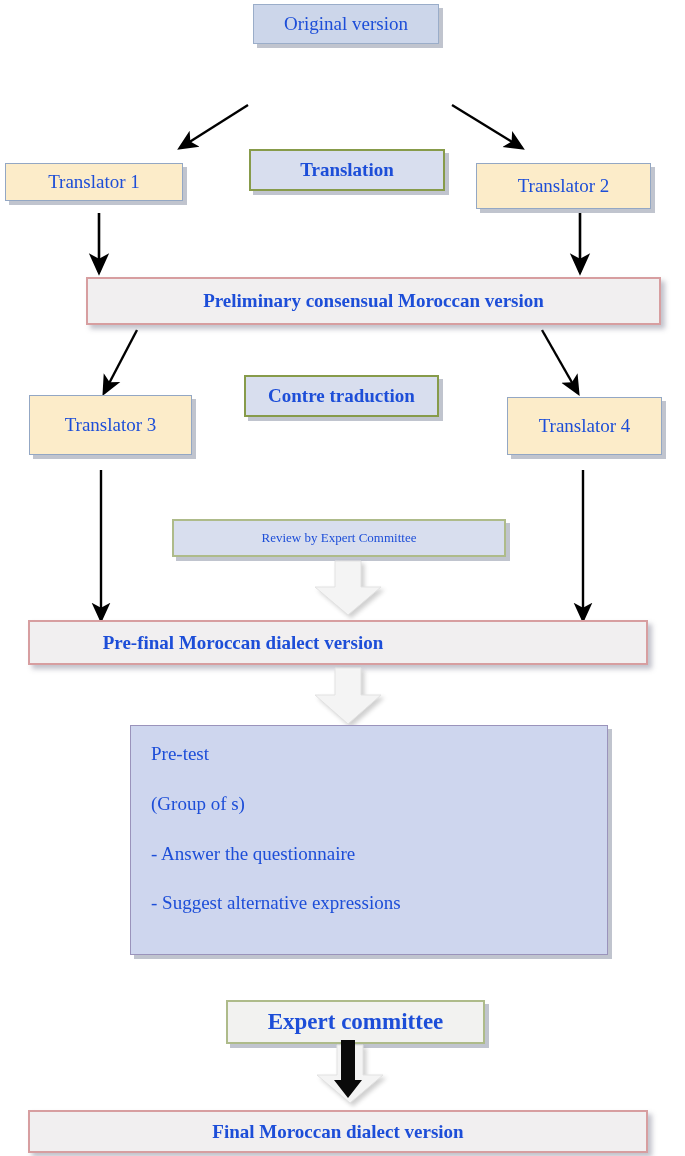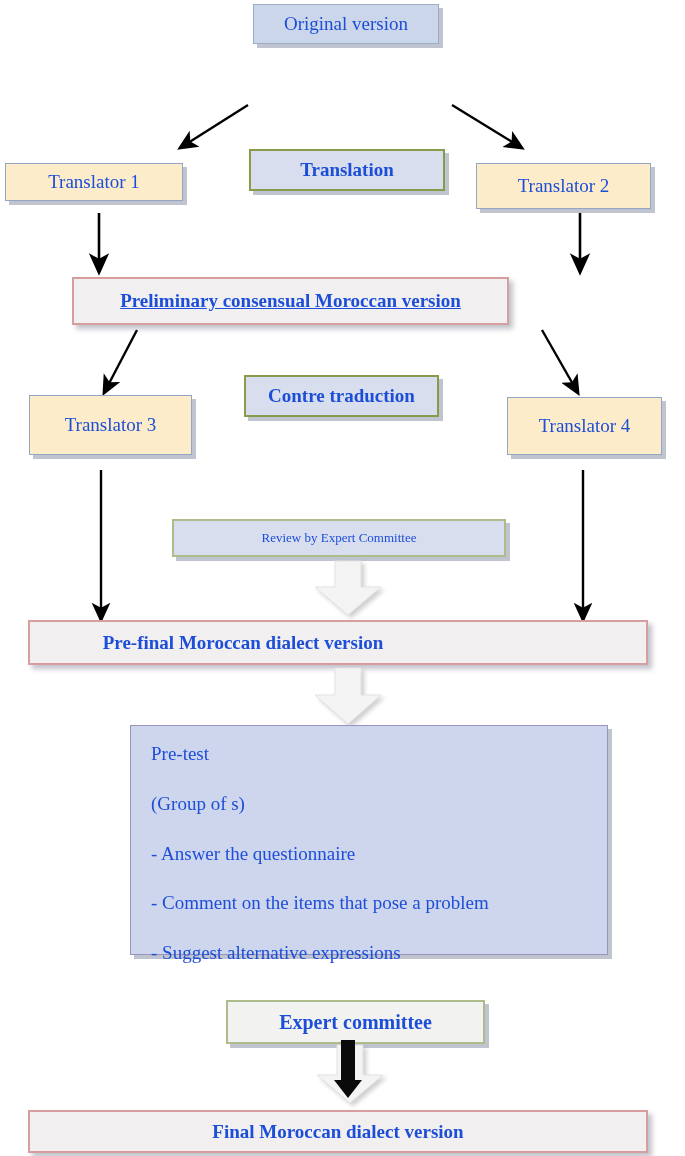--- a/index.html
+++ b/index.html
@@ -51,21 +51,21 @@
   .style-olive-plain {
     background: #d8deee;
     border: 2px solid #aebb8a;
     font-weight: normal;
     font-size: 13px;
   }
   .style-olive-white {
     background: #f2f2f0;
     border: 2px solid #aebb8a;
     font-weight: bold;
-    font-size: 20px;
+    font-size: 23px;
   }
   .style-pink {           
     background: #f1eff0;
     border: 2px solid #d79ea0;
     font-weight: bold;
     font-size: 19px;
   }
   .style-lavender {       
     background: #ced6ee;
     border: 1px solid #9a93bb;
@@ -123,21 +123,21 @@
 
     <line x1="583" y1="470" x2="583" y2="620" stroke="#000" stroke-width="2.4" marker-end="url(#ah)"></line>
   </svg>
 
   <div class="box style-olive sh" style="left:249px; top:149px; width:196px; height:42px;">Translation</div>
 
   <div class="box style-cream sh" style="left:5px; top:163px; width:178px; height:38px;">Translator 1</div>
 
   <div class="box style-cream sh" style="left:476px; top:163px; width:175px; height:46px;">Translator 2</div>
 
-  <div class="box style-pink sh-soft" style="left:72px; top:277px; width:437px; height:48px;text-decoration:underline;">Preliminary consensual Moroccan version</div>
+  <div class="box style-pink sh-soft" style="left:86px; top:277px; width:575px; height:48px;">Preliminary consensual Moroccan version</div>
 
   <div class="box style-olive sh" style="left:244px; top:375px; width:195px; height:42px;">Contre traduction</div>
 
   <div class="box style-cream sh" style="left:29px; top:395px; width:163px; height:60px;">Translator 3</div>
 
   <div class="box style-cream sh" style="left:507px; top:397px; width:155px; height:58px;">Translator 4</div>
 
   <div class="box style-olive-plain sh" style="left:172px; top:519px; width:334px; height:38px;">Review by Expert Committee</div>
 
   <svg class="blockarrow" style="left:309px; top:561px; width:78px; height:56px;" viewBox="0 0 78 56">
@@ -149,21 +149,20 @@
   </div>
 
   <svg class="blockarrow" style="left:309px; top:668px; width:78px; height:58px;" viewBox="0 0 78 58">
     <path d="M26,0 L52,0 L52,27 L72,27 L39,56 L6,27 L26,27 Z" fill="#f4f4f4" stroke="#e2e2e2" stroke-width="1" style="filter: drop-shadow(3px 3px 2px rgba(150,150,150,0.45));"></path>
   </svg>
 
   <div class="box style-lavender pretest sh" style="left:98px; top:725px; width:478px; height:230px;margin-left:32px;">
     <p>Pre-test</p>
     <p>(Group of s)</p>
     <p>- Answer the questionnaire</p>
-    <p>- Comment on the items that pose a problem</p>
     <p>- Suggest alternative expressions</p>
   </div>
 
   <div class="box style-olive-white sh" style="left:226px; top:1000px; width:259px; height:44px;">Expert committee</div>
 
   <svg class="blockarrow" style="left:310px; top:1045px; width:80px; height:62px;" viewBox="0 0 80 62">
     <path d="M27,0 L53,0 L53,30 L73,30 L40,58 L7,30 L27,30 Z" fill="#f4f4f4" stroke="#e2e2e2" stroke-width="1" style="filter: drop-shadow(3px 3px 2px rgba(150,150,150,0.45));"></path>
   </svg>
   <svg class="blockarrow" style="left:330px; top:1040px; width:40px; height:60px;" viewBox="0 0 40 60">
     <path d="M11,0 L25,0 L25,40 L32,40 L18,58 L4,40 L11,40 Z" fill="#0a0a0a"></path>

